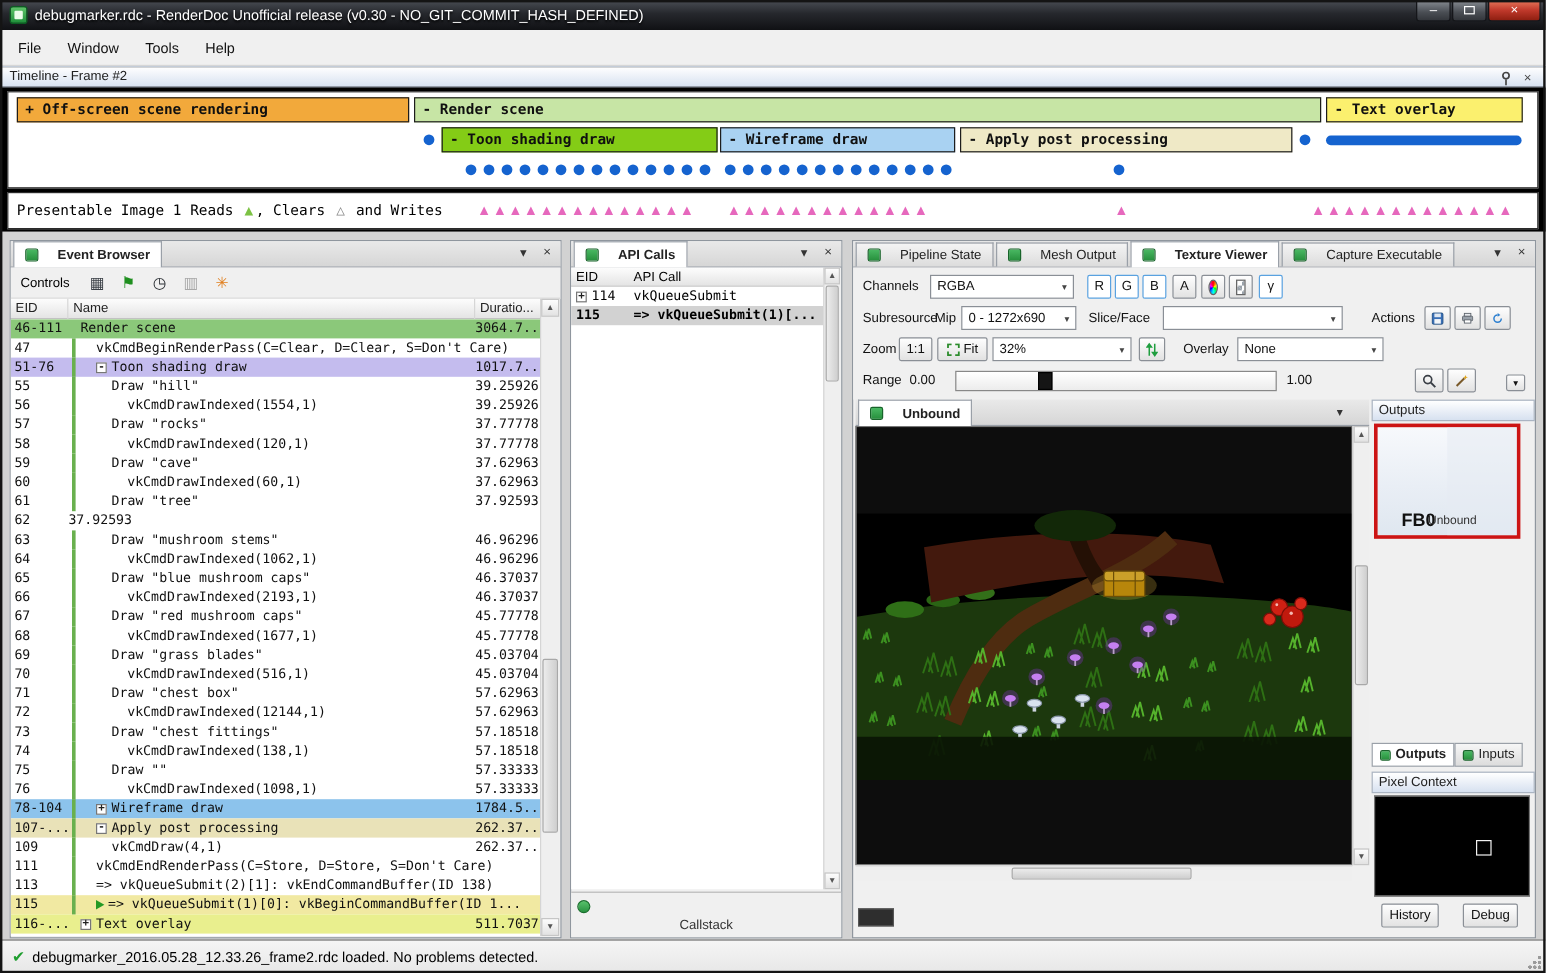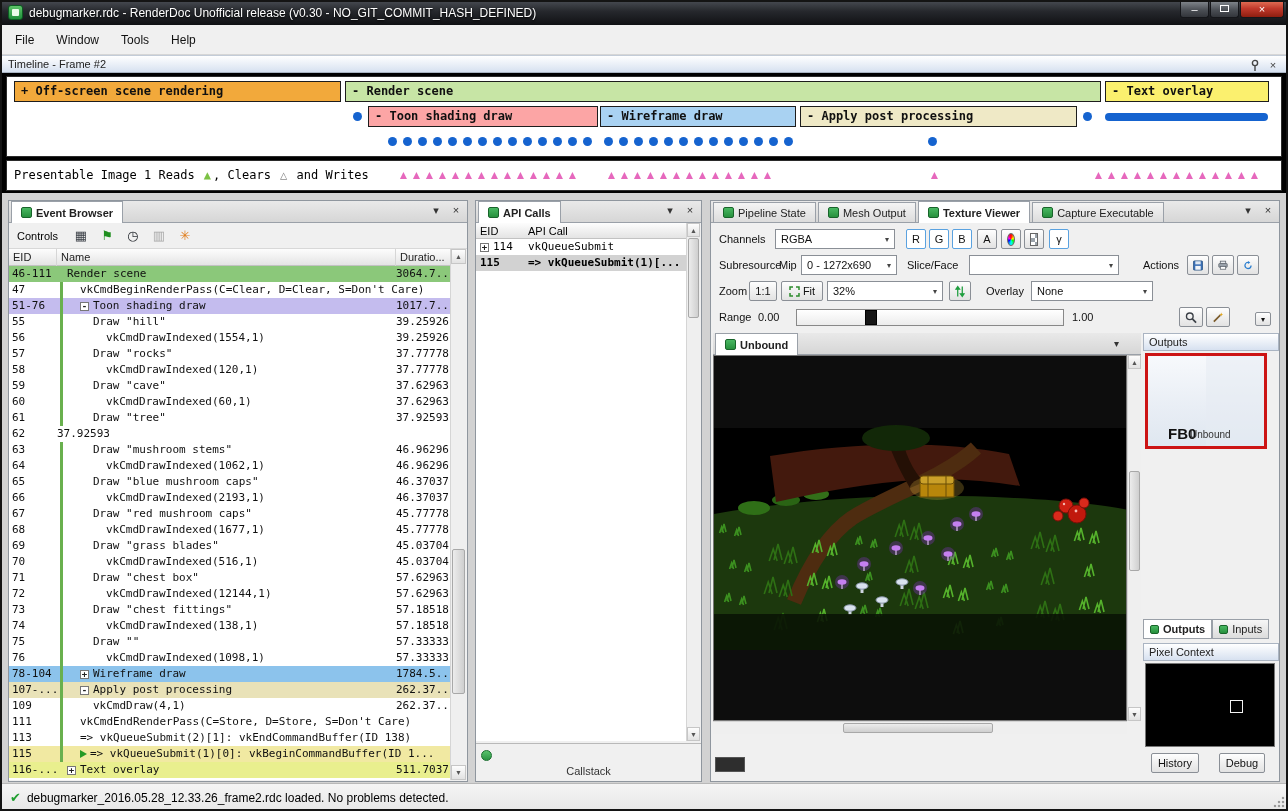--- a/index.html
+++ b/index.html
@@ -34,21 +34,21 @@
 .blueline{position:absolute;height:8px;border-radius:4px;background:#1563cf}
 .usage{position:absolute;left:7px;top:0;height:29px;line-height:29px;font-size:12px;white-space:pre;display:flex;align-items:center}
 .trigroup{position:absolute;display:flex;top:7px}
 .trigroup span,.tri-pink{color:#e668bd;font-size:12px;line-height:15px;width:13px;display:inline-block;text-align:center}
 .tri-green{color:#7cc244;font-size:12px;padding:0 2px}
 .tri-clear{color:#8a8a8a;font-size:12px;padding:0 2px}
 
 
 .panel{position:absolute;background:#f0f0f0;border:1px solid #8f969e}
 .tabbar{position:absolute;left:0;top:0;right:0;height:22px;background:linear-gradient(#e9e9e9,#d6d6d6);border-bottom:1px solid #9aa0a8;display:flex;align-items:flex-end;padding-left:2px}
-.tab{display:flex;align-items:center;gap:4px;height:20px;padding:0 9px;font-size:11px;border:1px solid #9aa0a8;border-bottom:none;background:linear-gradient(#f4f4f4,#dcdcdc);margin-right:2px;color:#222;white-space:nowrap}
+.tab{display:flex;align-items:center;gap:16px;height:20px;padding:0 9px;font-size:11px;border:1px solid #9aa0a8;border-bottom:none;background:linear-gradient(#f4f4f4,#dcdcdc);margin-right:2px;color:#222;white-space:nowrap}
 .tab.active{background:#fff;font-weight:bold;height:22px;margin-bottom:-1px}
 .pic{width:11px;height:11px;border-radius:2px;background:linear-gradient(#49b862,#27903d);border:1px solid #18642a;flex:none}
 .dockbtns{position:absolute;right:4px;top:3px;display:flex;gap:6px;color:#333;font-size:11px}
 .dockbtns span{width:14px;text-align:center}
 
 
 .eb-toolbar{position:absolute;left:0;top:22px;right:0;height:26px;background:#f0f0f0;border-bottom:1px solid #d8d8d8;display:flex;align-items:center;padding-left:8px;gap:4px}
 .eb-toolbar .lab{font-size:11px;margin-right:8px}
 .ti{width:22px;height:20px;display:flex;align-items:center;justify-content:center;font-size:13px}
 .colhead{position:absolute;left:0;top:48px;right:17px;height:17px;display:flex;background:linear-gradient(#fdfdfd,#e4e4e4);border-bottom:1px solid #c2c2c2;font-size:11px;color:#222;align-items:center}
@@ -163,21 +163,21 @@
 
   <div class="tl-box" style="left:6px;top:3px;width:1276px;height:81px">
 
     <div class="tl-bar" style="left:338px;top:4px;width:756px;background:#c7e5a5">- Render scene</div>
     <div class="tl-bar" style="left:7px;top:4px;width:327px;background:#f2a93b">+ Off-screen scene rendering</div>
     <div class="tl-bar" style="left:1098px;top:4px;width:164px;background:#fbf06e">- Text overlay</div>
 
     <div class="dotgroup" style="left:346px;top:35px">
         <i></i>
       </div>
-    <div class="tl-bar" style="left:361px;top:29px;width:230px;background:#fca5a5">- Toon shading draw</div>
+    <div class="tl-bar" style="left:361px;top:29px;width:230px;background:#84cc16">- Toon shading draw</div>
     <div class="tl-bar" style="left:593px;top:29px;width:196px;background:#a9d2f2">- Wireframe draw</div>
     <div class="tl-bar" style="left:793px;top:29px;width:277px;background:#efe9c6">- Apply post processing</div>
     <div class="dotgroup" style="left:1076px;top:35px">
         <i></i>
       </div>
     <div class="blueline" style="left:1098px;top:36px;width:163px"></div>
 
     <div class="dotgroup" style="left:381px;top:60px">
         <i></i>
         <i></i>

